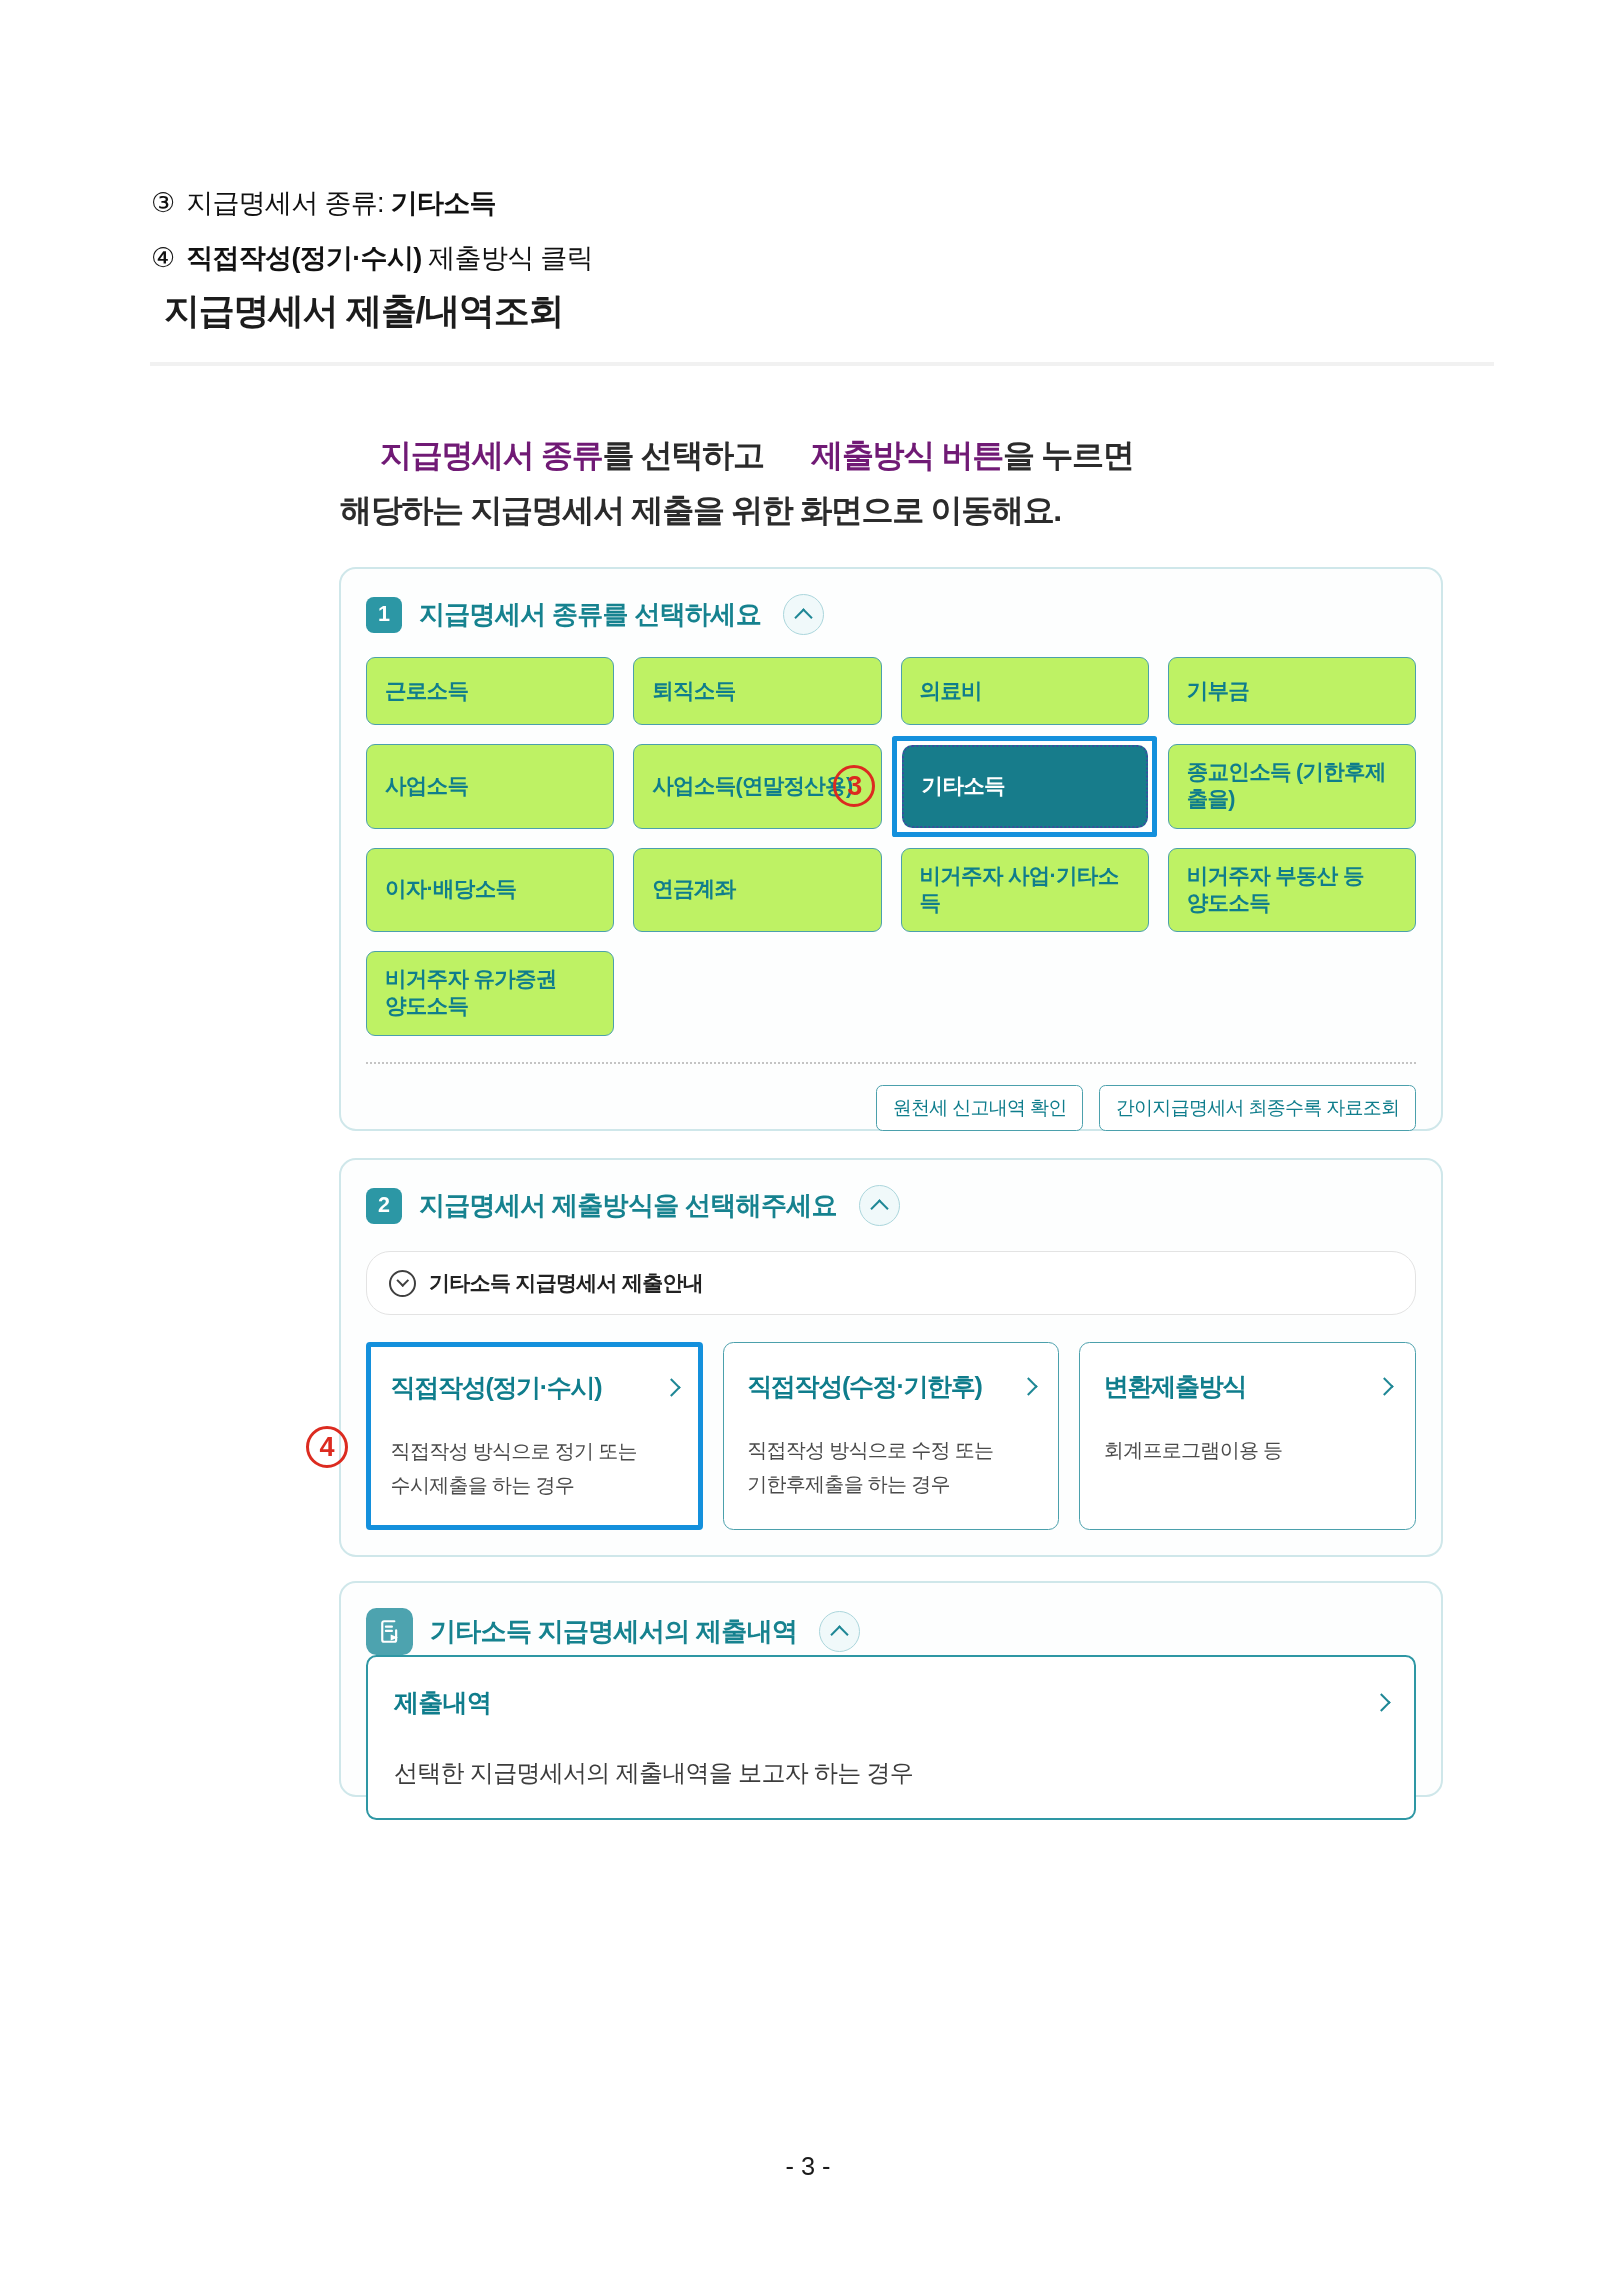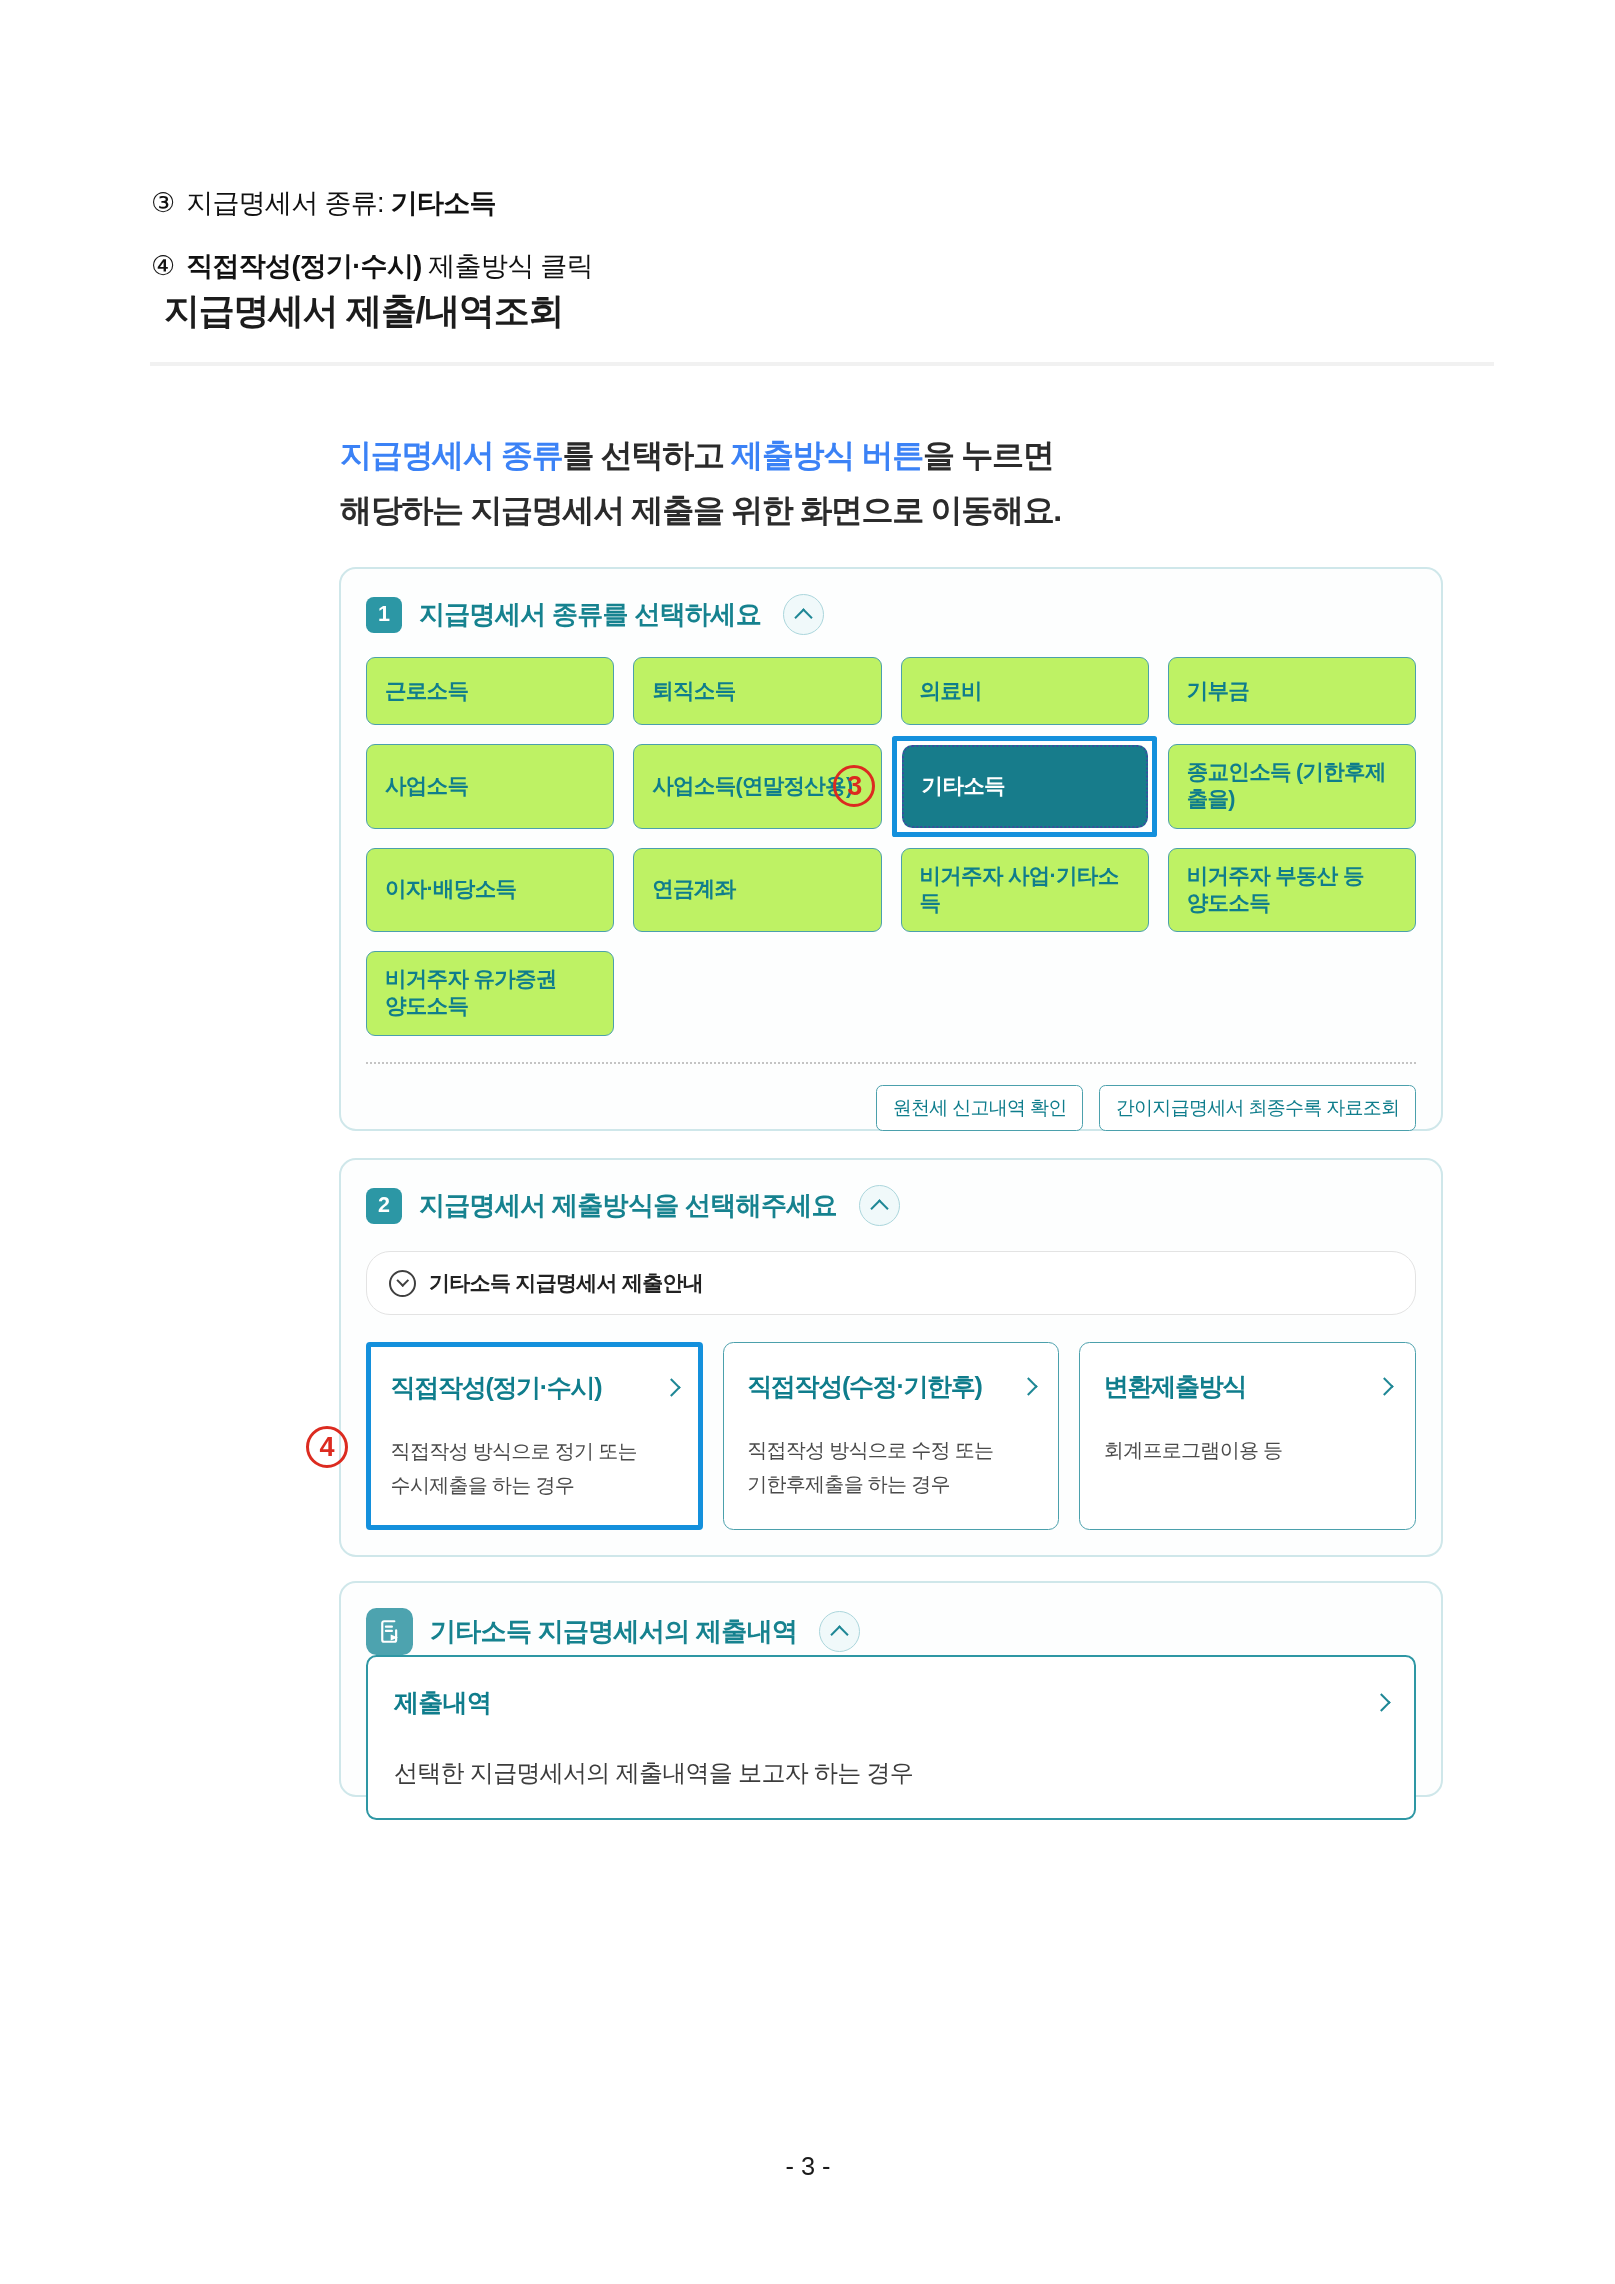--- a/index.html
+++ b/index.html
@@ -4,28 +4,28 @@
 <style>
   html,body{margin:0;padding:0;background:#ffffff;}
   body{font-family:"Liberation Sans","DejaVu Sans",sans-serif;}
   .page{position:relative;width:1616px;height:2284px;background:#ffffff;overflow:hidden;}
 
   
   .note{position:absolute;left:151px;font-size:27px;color:#111;letter-spacing:-0.7px;}
   .note .num{margin-right:11.7px;font-weight:400;}
   .note .bold{font-weight:800;}
   .note-3{top:185px;}
-  .note-4{top:248px;}
+  .note-4{top:240px;}
 
   .page-title{position:absolute;left:164px;top:287px;font-size:36px;font-weight:800;color:#1c1c1c;letter-spacing:-1.3px;}
   .title-divider{position:absolute;left:150px;top:362px;width:1344px;height:3.9px;background:#f1f1f1;}
 
   
   .intro{position:absolute;left:340px;top:428px;font-size:32px;font-weight:800;line-height:55px;color:#2b2b2b;letter-spacing:-1.3px;}
-  .intro .accent{color:#3b82f6;}
+  .intro .accent{color:#701a75;margin-left:40px;}
 
   
   .section{position:absolute;left:339px;width:1104px;box-sizing:border-box;background:#fdfefe;border:2px solid #cfe7ea;border-radius:17px;padding:25px 25px;}
   .sec1{top:567px;height:564px;}
   .sec2{top:1158px;height:399px;}
   .sec3{top:1581px;height:216px;}
 
   .sec-head{display:flex;align-items:center;gap:17px;}
   .badge{width:36px;height:36px;border-radius:7.8px;background:#2c97a5;color:#fff;font-size:21.5px;font-weight:700;display:flex;align-items:center;justify-content:center;flex:0 0 auto;}
   .sec-title{font-size:26px;font-weight:800;color:#16828f;letter-spacing:-0.7px;}

